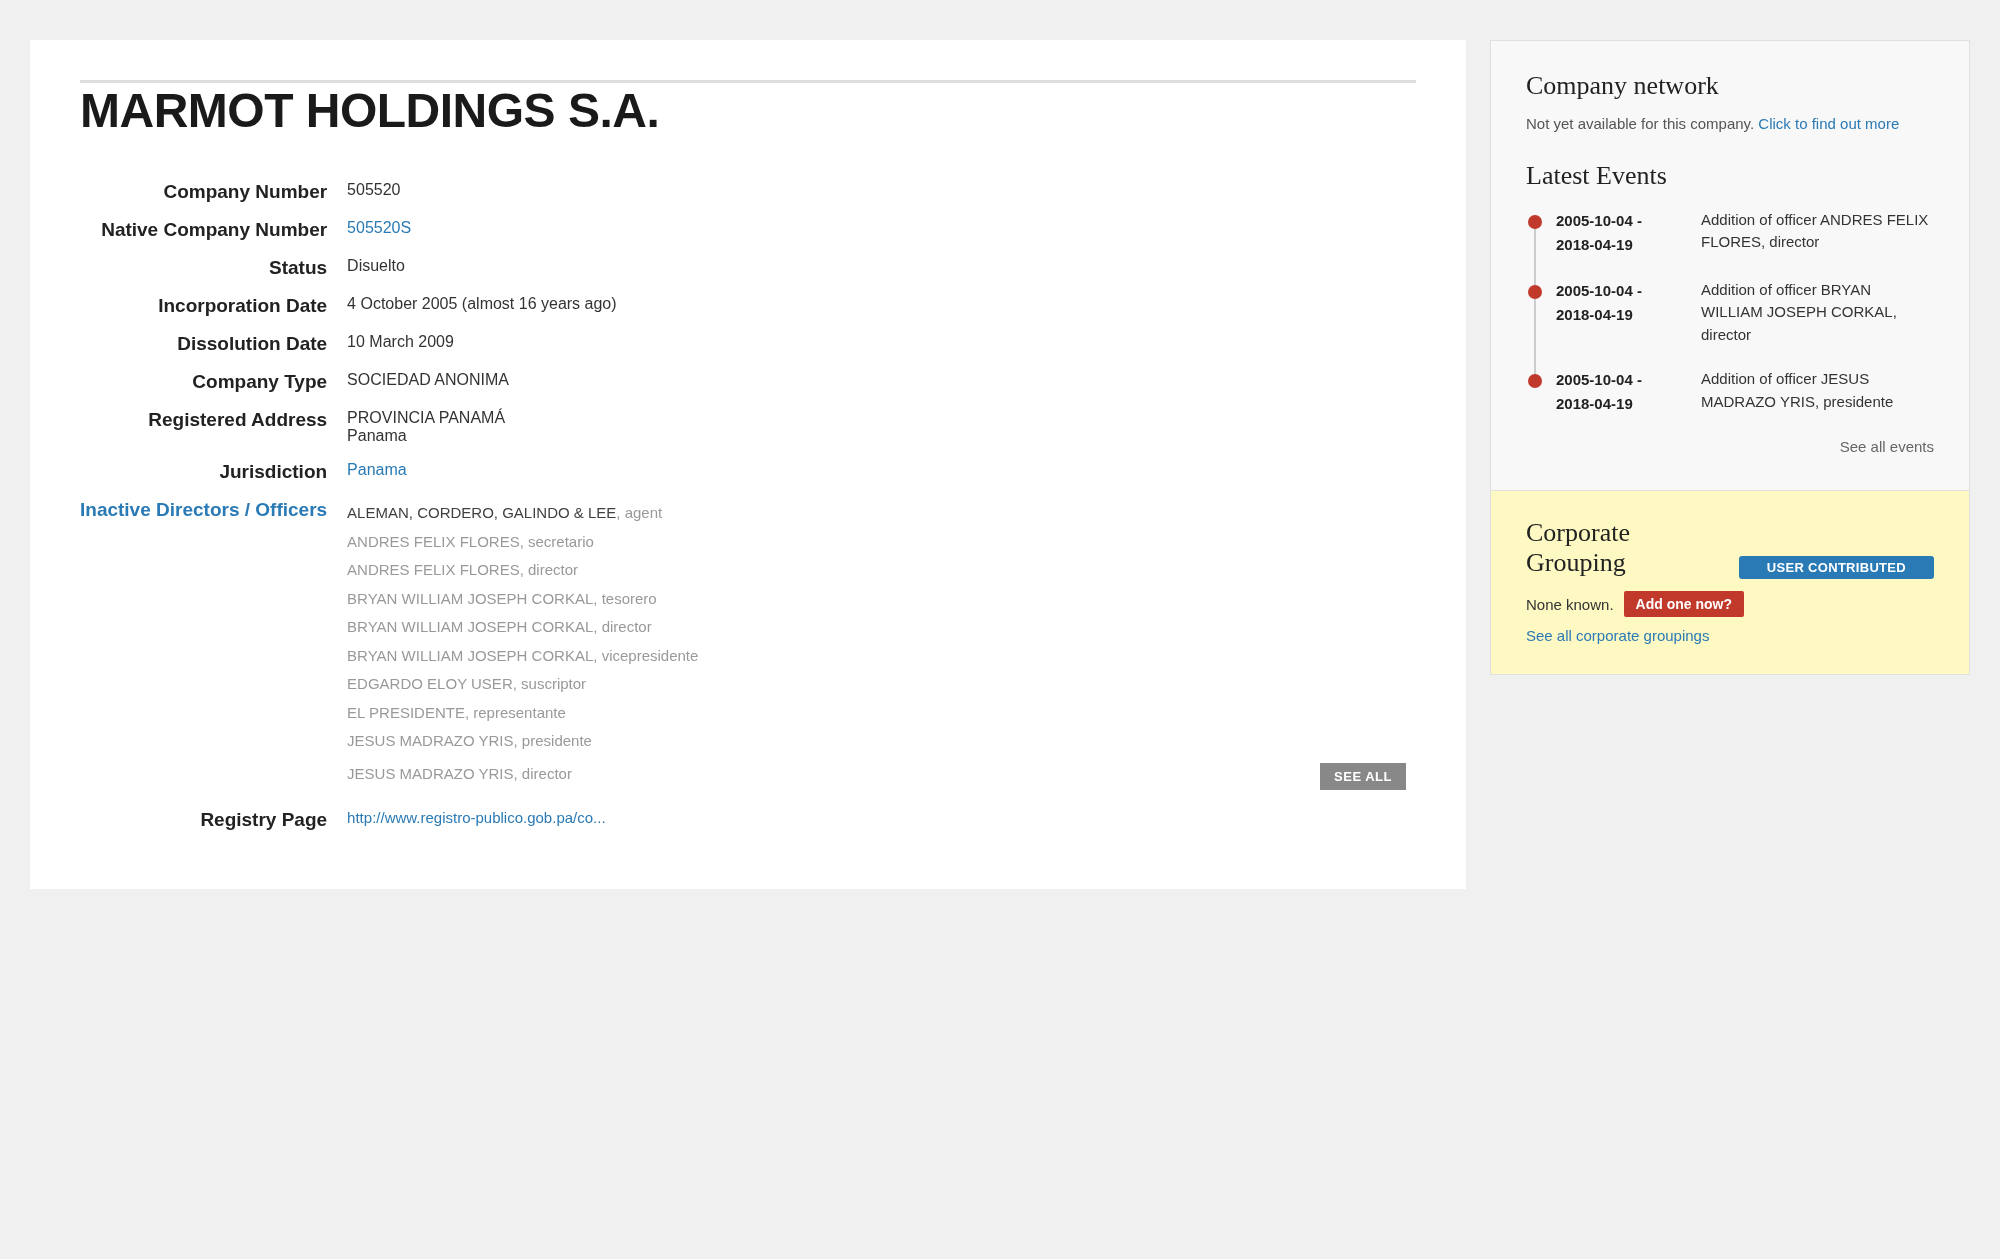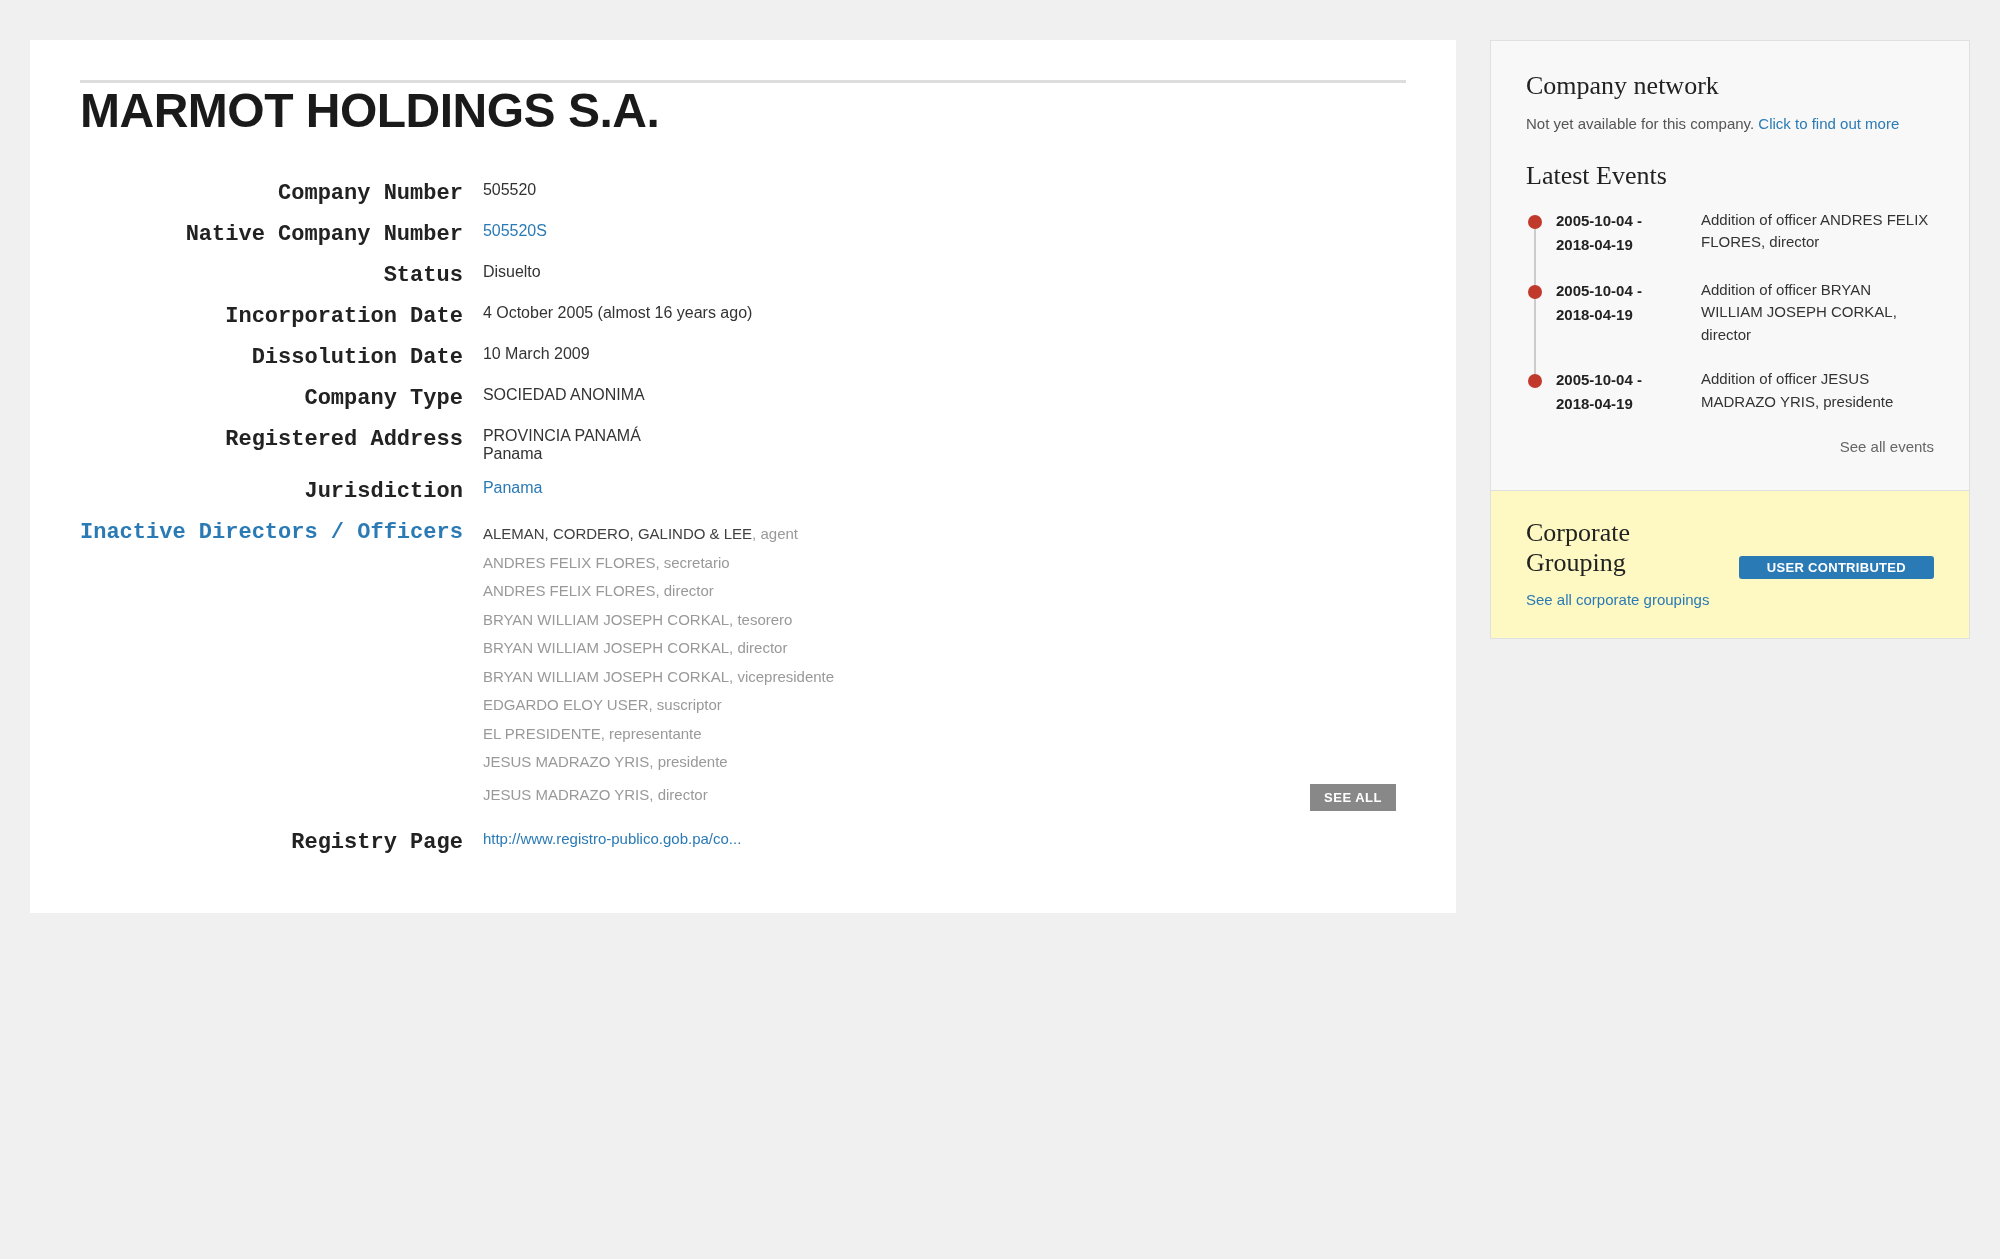--- a/index.html
+++ b/index.html
@@ -6,21 +6,21 @@
     body {
       font-family: Georgia, 'Times New Roman', serif;
       background: #f0f0f0;
       color: #333;
       min-height: 100vh;
     }
     .page-wrapper {
       background: #f0f0f0;
       padding: 40px 30px;
       display: flex;
-      gap: 34px;
+      gap: 24px;
       max-width: 2000px;
       margin: 0 auto;
     }
     .left-panel {
       flex: 1;
       background: #fff;
       padding: 40px 50px 50px 50px;
       min-height: 800px;
     }
     .right-panel {
@@ -42,22 +42,22 @@
     }
     .info-table tr {
       border-bottom: none;
     }
     .info-table td {
       padding: 8px 10px 8px 0;
       vertical-align: top;
     }
     .info-table td.label {
       font-weight: bold;
-      font-family: Liberation Mono, monospace;
-      font-size: 22px;
+      font-family: Liberation Sans, sans-serif;
+      font-size: 19px;
       color: #222;
       text-align: right;
       width: 250px;
       padding-right: 20px;
       white-space: nowrap;
     }
     .info-table td.value {
       font-family: Arial, Helvetica, sans-serif;
       font-size: 16px;
       color: #333;
@@ -379,17 +379,21 @@
           <a href="#">See all events</a>
         </div>
       </div>
     </div>
 
     <div class="corporate-section">
       <div class="corp-title-row">
         <h2 class="corp-title">Corporate Grouping</h2>
         <span class="user-contributed-badge">USER CONTRIBUTED</span>
       </div>
+      <div class="corp-desc">
+        <span>None known.</span>
+        <a href="#" class="add-now-btn">Add one now?</a>
+      </div>
       <a href="#" class="see-all-corp">See all corporate groupings</a>
     </div>
 
   </div>
 </div>
 
 </body></html>

